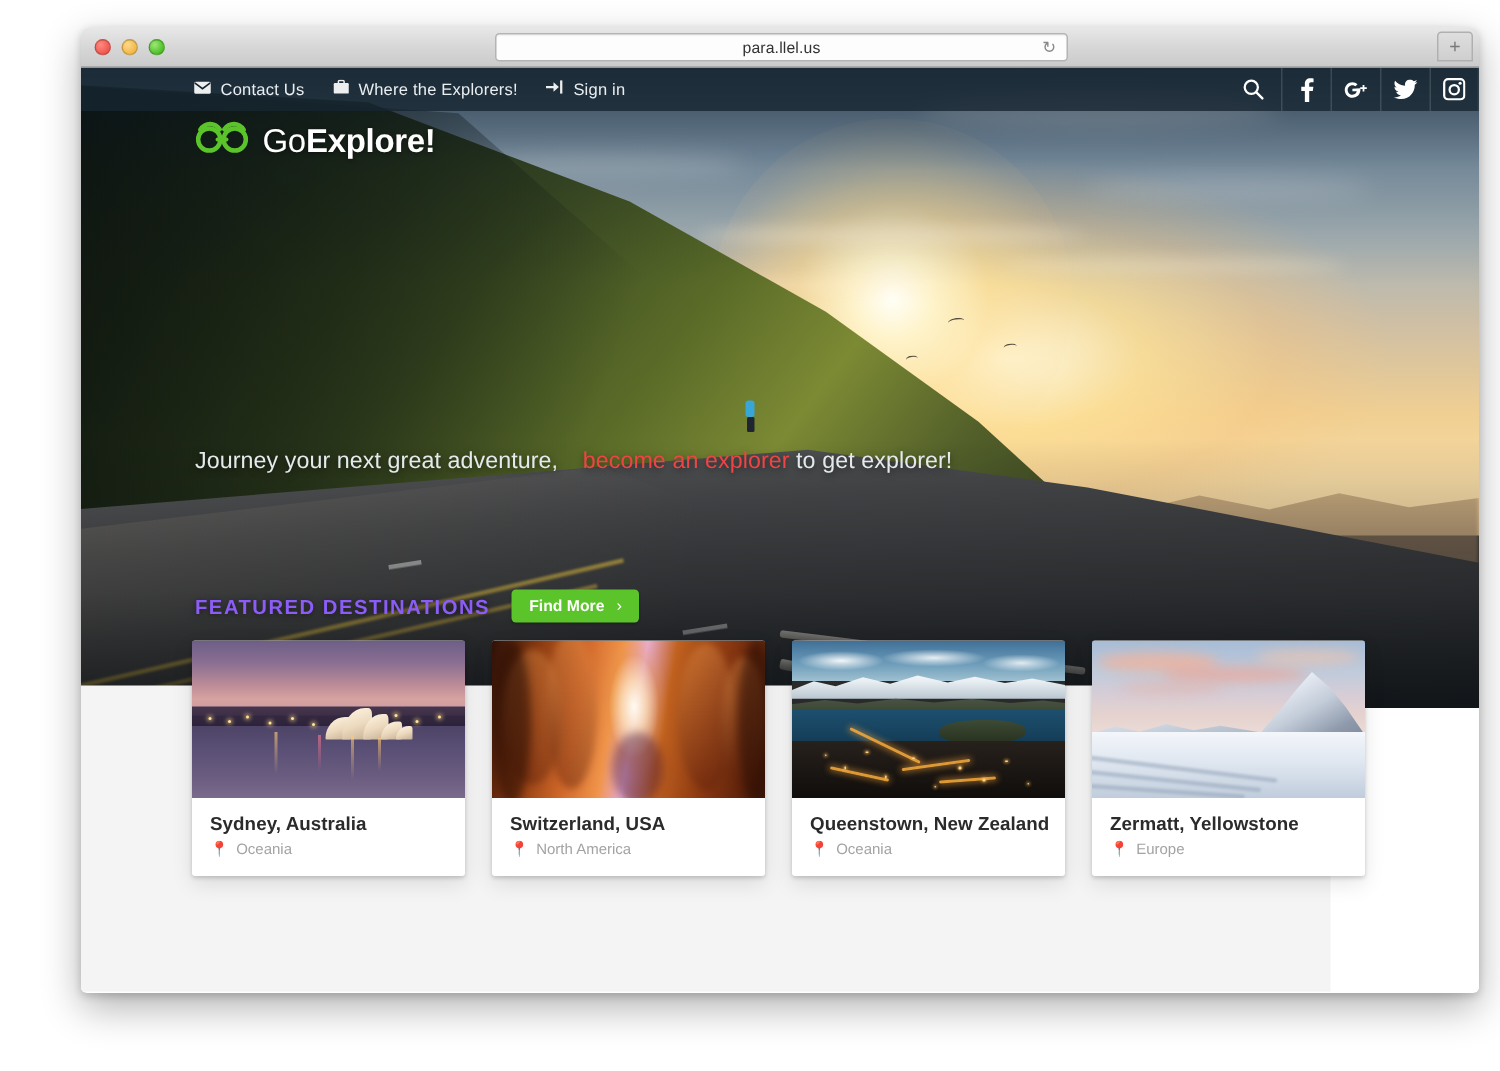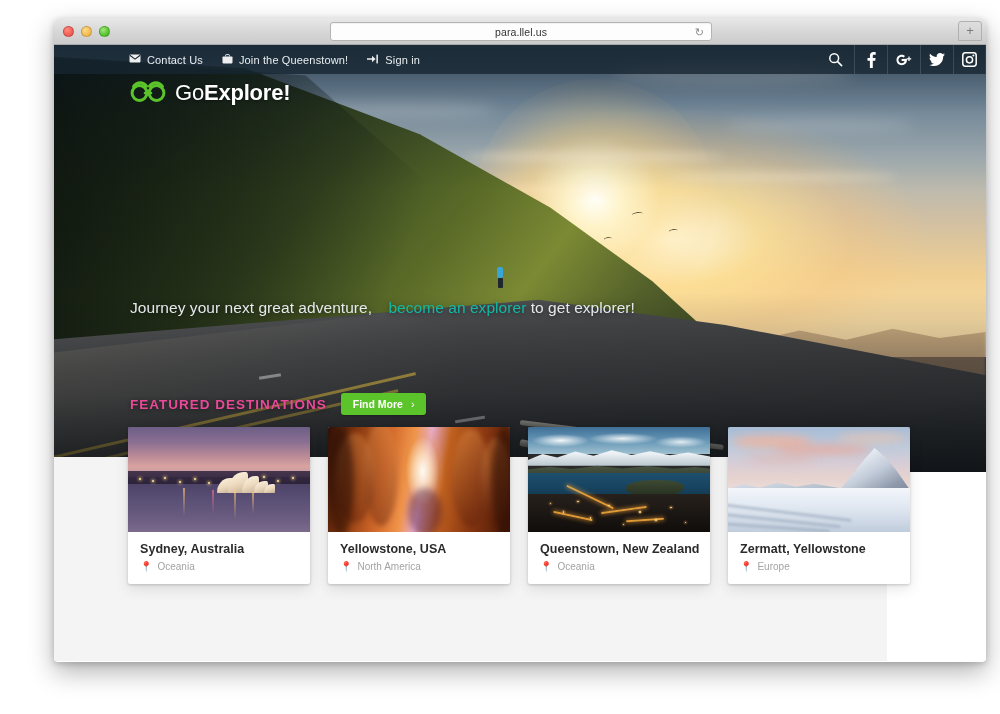--- a/index.html
+++ b/index.html
@@ -383,35 +383,35 @@
     line-height: 1.08;
     text-shadow: 0 2px 8px rgba(0,0,0,0.45);
   }
   #hero-sub {
     margin-top: 8px;
     font-size: 15.5px;
     color: #e4e9ec;
     letter-spacing: 0.05px;
     text-shadow: 0 1px 5px rgba(0,0,0,0.5);
   }
-  #hero-sub .accent { color: #14b8a6; padding-left: 12px; }
+  #hero-sub .accent { color: #ef4444; padding-left: 12px; }
 
   
   #featured-head {
     position: absolute;
     left: 76px; top: 348px;
     z-index: 6;
     display: flex;
     align-items: center;
     gap: 14px;
   }
   #featured-title {
     font-size: 13.5px;
     font-weight: 700;
-    color: #ec4899;
+    color: #8b5cf6;
     letter-spacing: 1.0px;
     text-shadow: 0 1px 4px rgba(0,0,0,0.5);
   }
   #find-more-btn {
     background: #5cc42b;
     color: #ffffff;
     font-size: 10.5px;
     font-weight: 700;
     padding: 5px 11px 5px 12px;
     border-radius: 3px;
@@ -692,21 +692,21 @@
             <span>Contact Us</span>
           </div>
 
           <div class="util-link">
             <span class="util-ic">
               <svg width="11" height="10" viewBox="0 0 11 10">
                   <rect x="0.5" y="2.4" width="10" height="7" rx="0.8" fill="#ffffff"></rect>
                   <path d="M3.6 2.4 V1.3 a0.7 0.7 0 0 1 0.7-0.7 h2.4 a0.7 0.7 0 0 1 0.7 0.7 V2.4" stroke="#ffffff" stroke-width="1" fill="none"></path>
                 </svg>
             </span>
-            <span>Join the Queenstown!</span>
+            <span>Where the Explorers!</span>
           </div>
 
           <div class="util-link">
             <span class="util-ic">
               <svg width="12" height="10" viewBox="0 0 12 10">
                   <path d="M0 5 H7" stroke="#ffffff" stroke-width="1.5"></path>
                   <path d="M5 1.8 L8.6 5 L5 8.2 Z" fill="#ffffff"></path>
                   <rect x="9.4" y="0.6" width="1.5" height="8.8" fill="#ffffff"></rect>
                 </svg>
             </span>
@@ -821,21 +821,21 @@
             <div class="can-bg"></div>
             <div class="can-fold" style="left:4%;  top:6%;  width:40px; height:90px;"></div>
             <div class="can-fold" style="left:20%; top:-6%; width:34px; height:105px;"></div>
             <div class="can-fold" style="left:68%; top:2%;  width:38px; height:98px;"></div>
             <div class="can-fold" style="left:84%; top:10%; width:30px; height:86px;"></div>
             <div class="can-dark" style="left:0%;  top:0%;  width:26px; height:110px;"></div>
             <div class="can-dark" style="left:90%; top:0%;  width:24px; height:110px;"></div>
             <div class="can-dark" style="left:44%; top:58%; width:34px; height:48px; background:rgba(70,24,60,0.42);"></div>
           </div>
           <div class="card-caption">
-            <div class="card-title">Yellowstone, USA</div>
+            <div class="card-title">Switzerland, USA</div>
             <div class="card-meta">
               <span class="pin-glyph">📍</span>
               <span>North America</span>
             </div>
           </div>
         </div>
 
         <div class="card">
           <div class="card-photo">
             <div class="qt-sky"></div>

